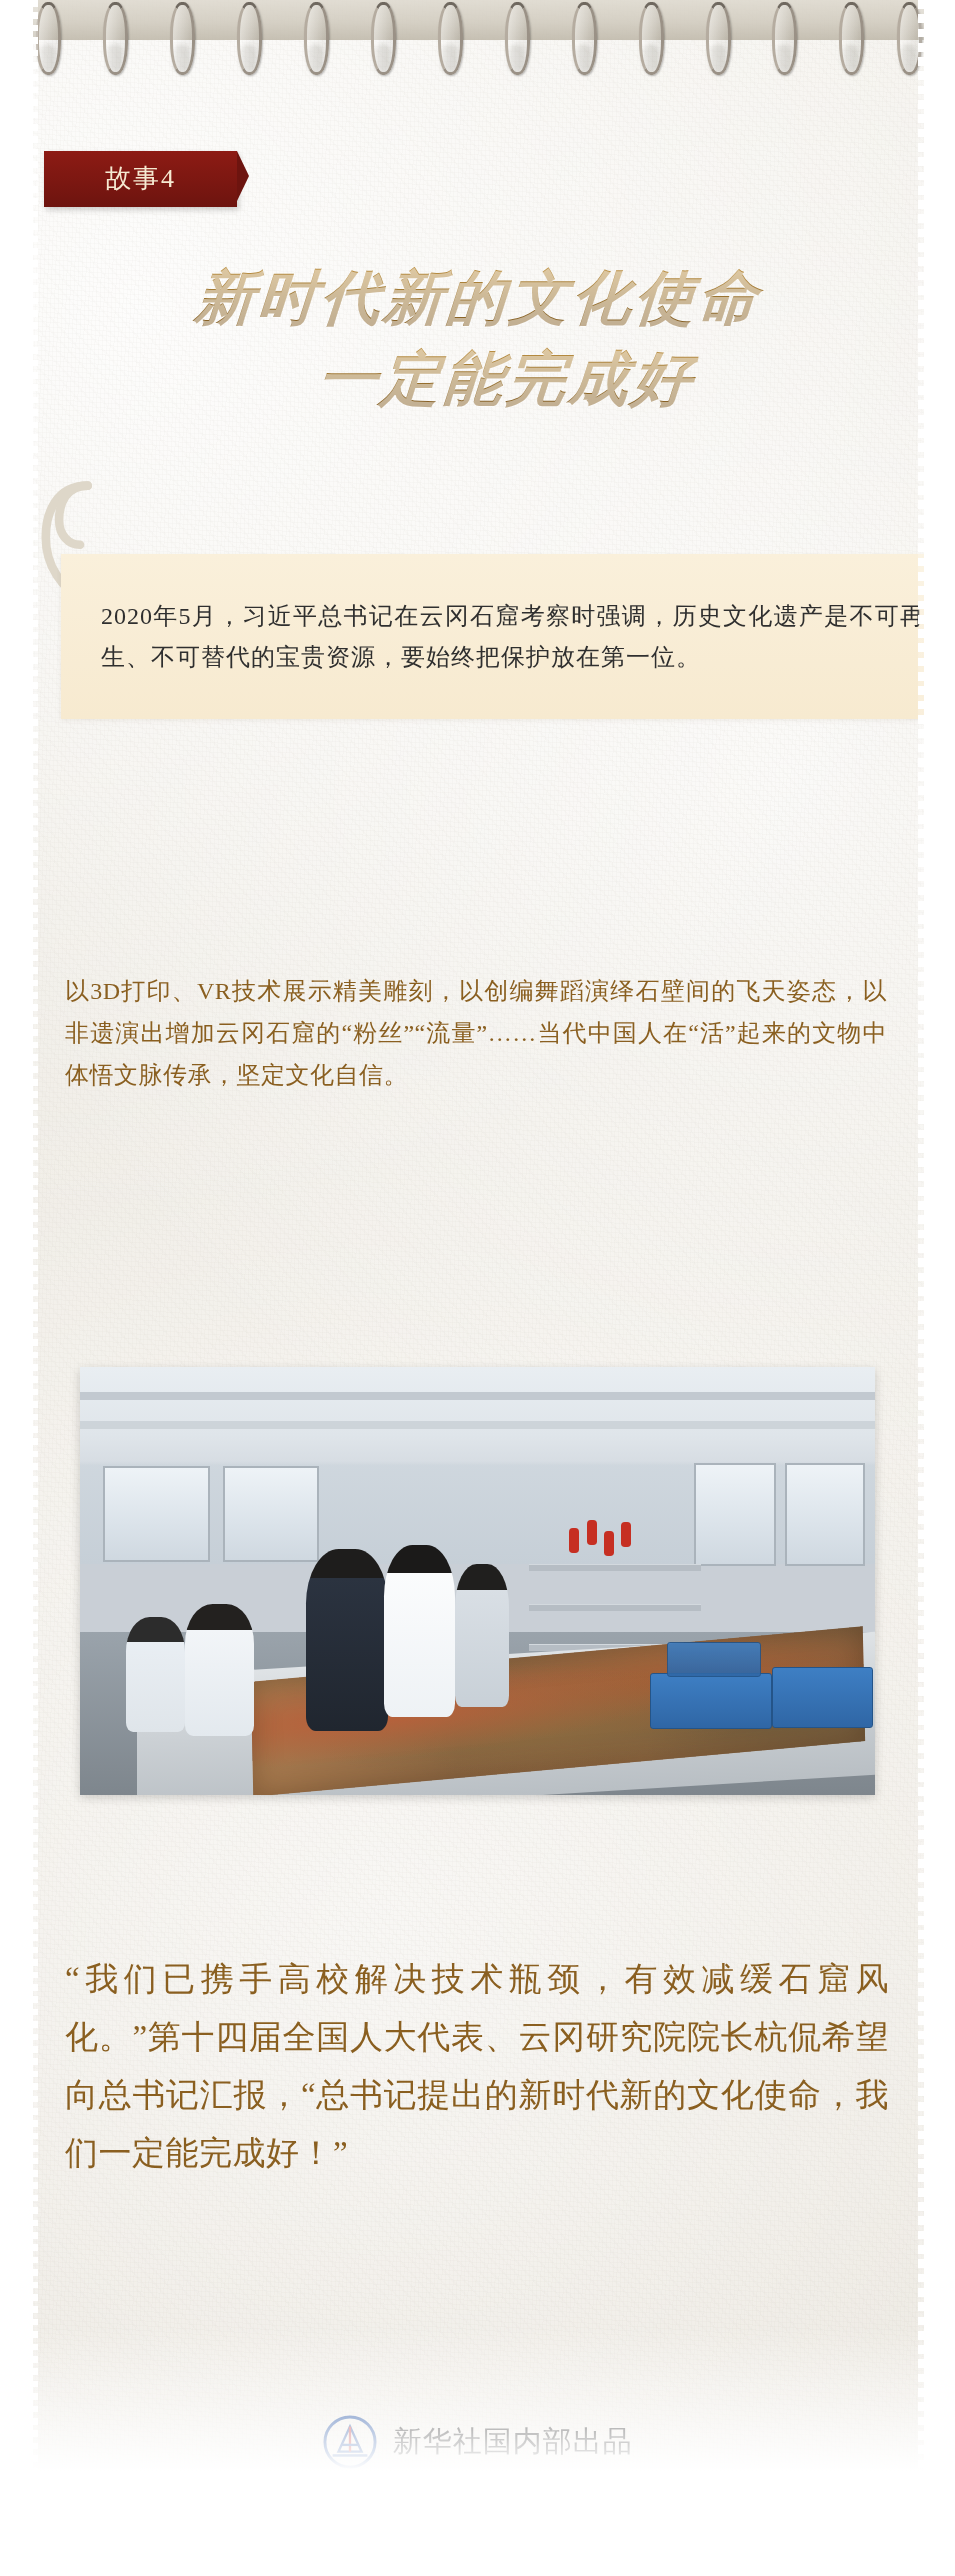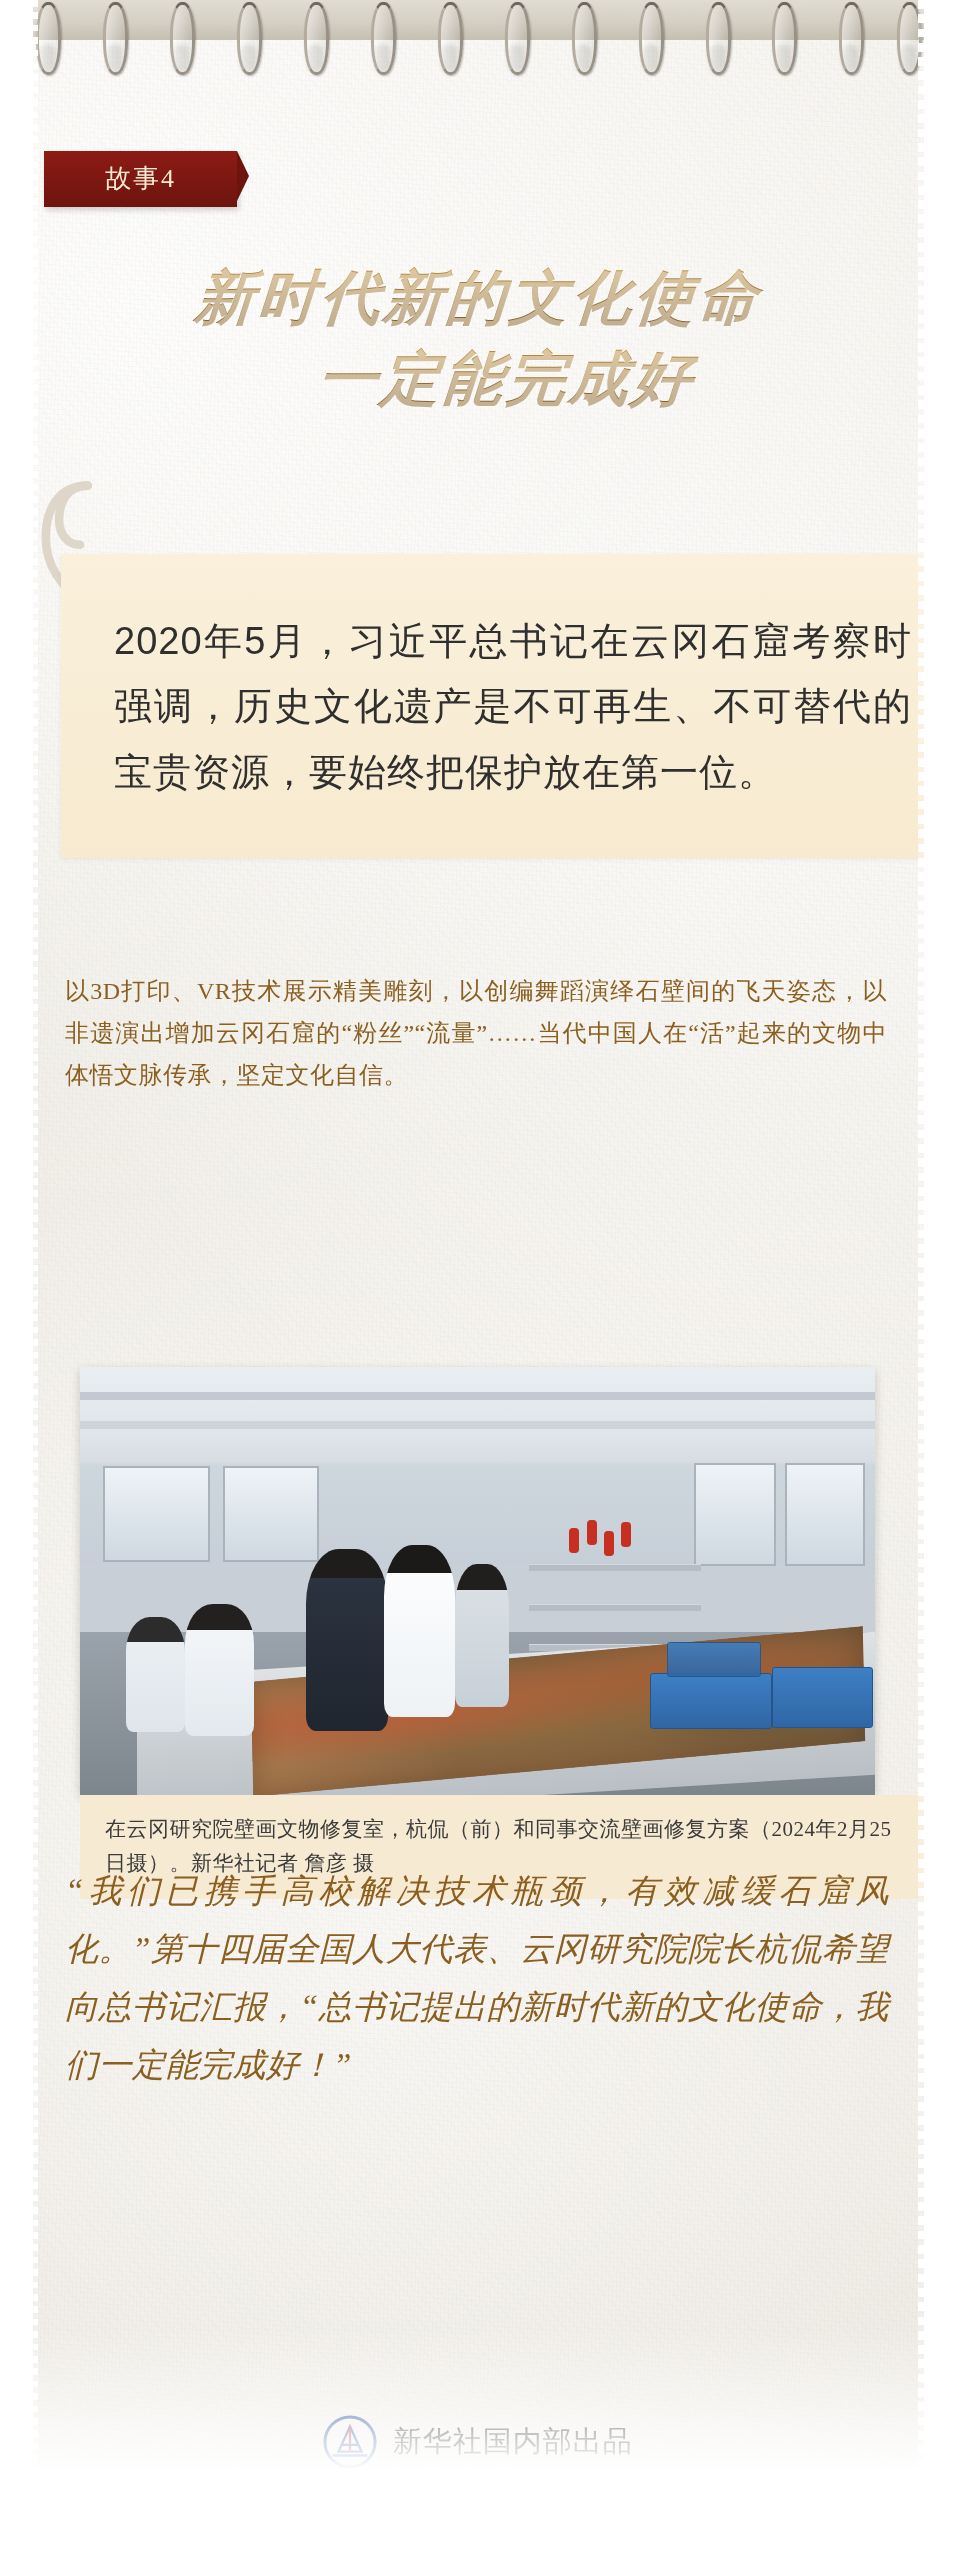--- a/index.html
+++ b/index.html
@@ -172,27 +172,27 @@
   .quote-box {
     position: absolute;
     left: 61px;
     top: 554px;
     width: 824px;
     padding: 42px 38px 40px 40px;
     background: linear-gradient(180deg, #faf0db 0%, #f7ead0 100%);
     box-shadow: 0 1.9px 4.8px rgba(120,100,70,0.10);
   }
   .quote-box p {
-    margin: 13px;
-    font-size: 38px;
+    margin: 0;
+    font-size: 24px;
     line-height: 1.72;
     color: #2f2f2f;
     letter-spacing: 1px;
     text-align: justify;
-    font-family: Liberation Sans, sans-serif;
+    font-family: Liberation Serif, serif;
   }
 
   
   .body-para {
     position: absolute;
     left: 65px;
     top: 970px;
     width: 822px;
   }
   .body-para p {
@@ -300,23 +300,22 @@
     line-height: 1.62;
     color: #3b3b3b;
     letter-spacing: 0.5px;
     font-family: "Liberation Serif", "DejaVu Serif", serif;
   }
 
   
   .closing-para {
     position: absolute;
     left: 65px;
-    top: 1862px;
+    top: 1950px;
     width: 824px;
-    font-style: italic;
   }
   .closing-para p {
     margin: 0;
     font-size: 33px;
     line-height: 1.76;
     color: #8a5f20;
     letter-spacing: 0.5px;
     text-align: justify;
     text-indent: 0;
     font-family: "Liberation Serif", "DejaVu Serif", serif;
@@ -456,23 +455,20 @@
       <div class="ph-person" style="left:226px; top:182px; width:82px;  height:182px; background:linear-gradient(180deg,#1e1d1c 0%,#1e1d1c 16%,#2b3340 16%,#20262f 100%);"></div>
       <div class="ph-person" style="left:304px; top:178px; width:71px;  height:172px; background:linear-gradient(180deg,#1b1a19 0%,#1b1a19 16%,#fbfcfd 16%,#eef2f5 100%);"></div>
       <div class="ph-person" style="left:375px; top:197px; width:54px;  height:143px; background:linear-gradient(180deg,#201f1e 0%,#201f1e 18%,#d9dfe5 18%,#c8d0d7 100%);"></div>
 
       <div class="ph-crate" style="left:570px; top:306px; width:120px; height:54px;"></div>
       <div class="ph-crate" style="left:692px; top:300px; width:99px; height:59px;"></div>
       <div class="ph-crate" style="left:587px; top:275px; width:92px;  height:32.5px; opacity:.9;"></div>
     </div>
   </div>
 
-  <div class="caption-box">
-    <p>在云冈研究院壁画文物修复室，杭侃（前）和同事交流壁画修复方案（2024年2月25日摄）。新华社记者 詹彦 摄</p>
-  </div>
 
   <div class="closing-para">
     <p>“我们已携手高校解决技术瓶颈，有效减缓石窟风化。”第十四届全国人大代表、云冈研究院院长杭侃希望向总书记汇报，“总书记提出的新时代新的文化使命，我们一定能完成好！”</p>
   </div>
 
   <div class="footer">
     <div class="footer-logo">
       <svg width="54" height="54" viewBox="0 0 56 56">
         <circle cx="28" cy="28" r="26" fill="none" stroke="#17489e" stroke-width="3"></circle>
         <path d="M16 38 L28 12 L40 38 Z" fill="none" stroke="#17489e" stroke-width="2.4"></path>

